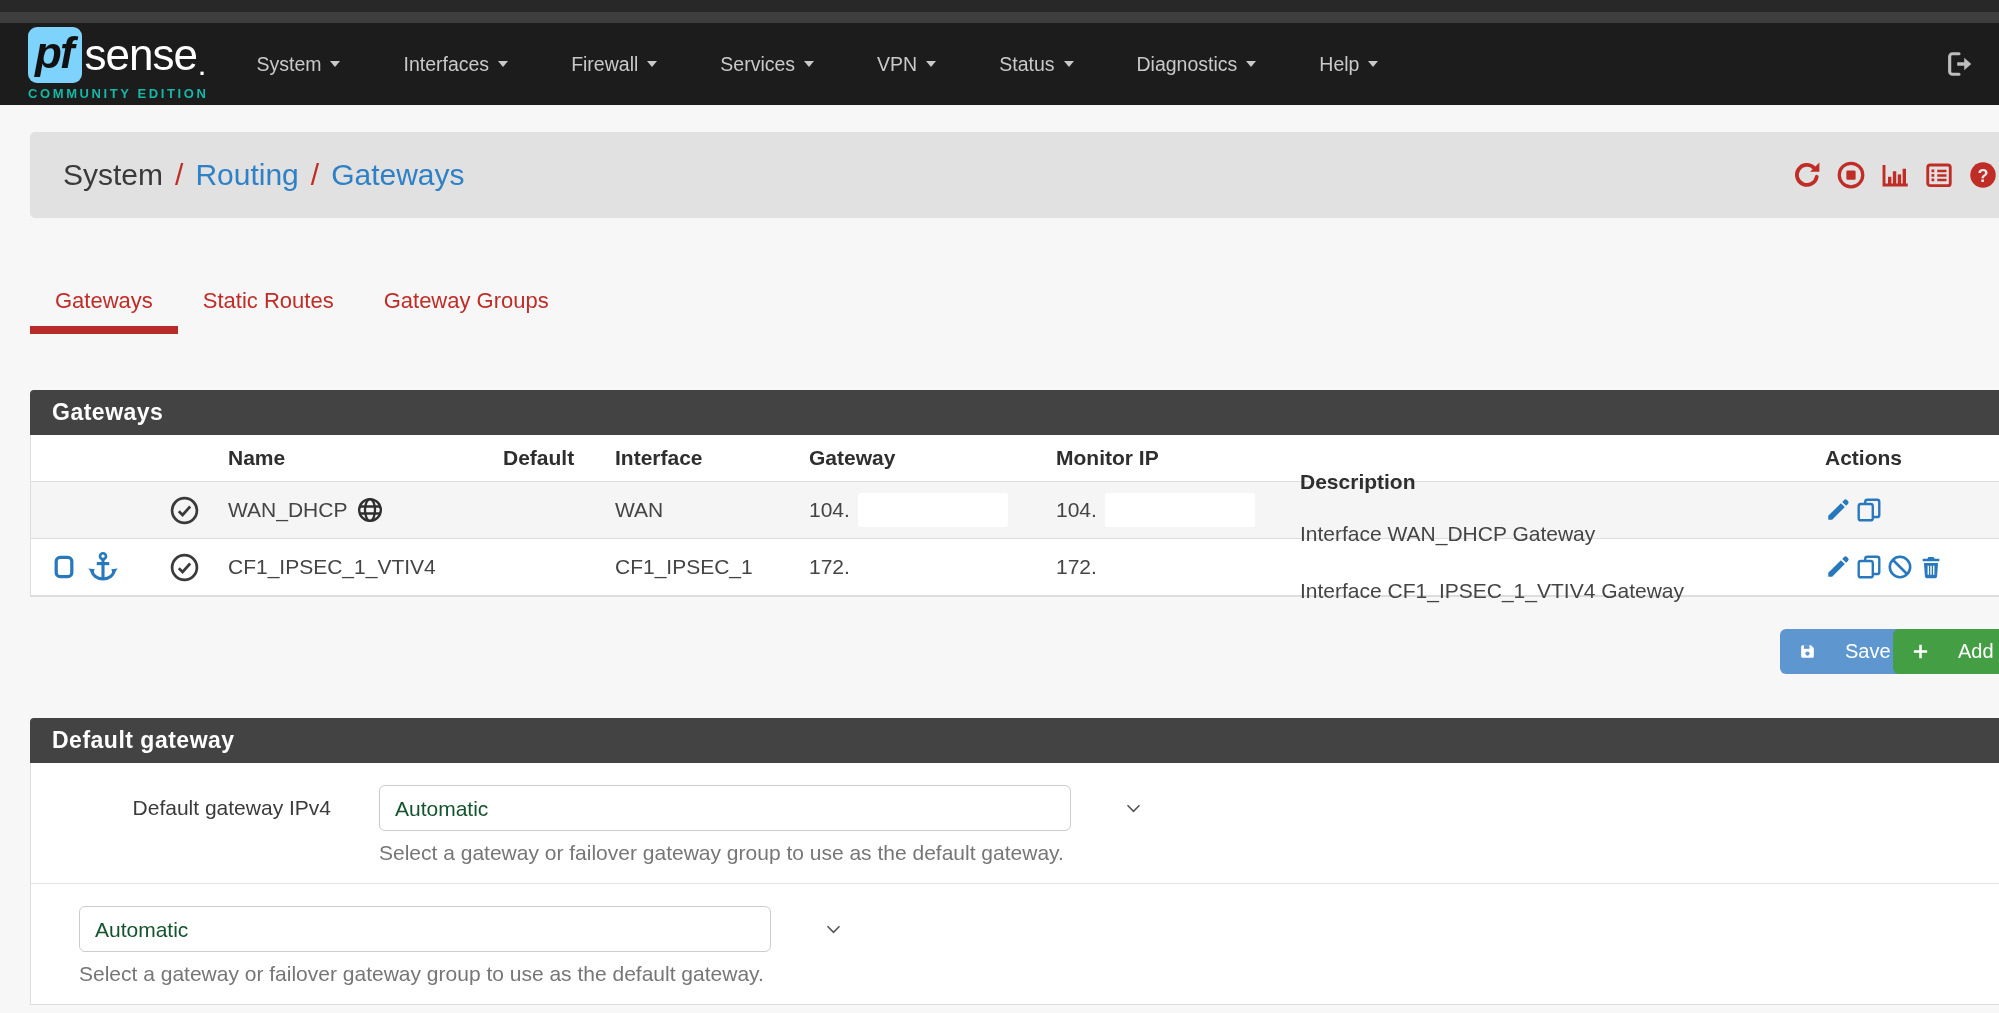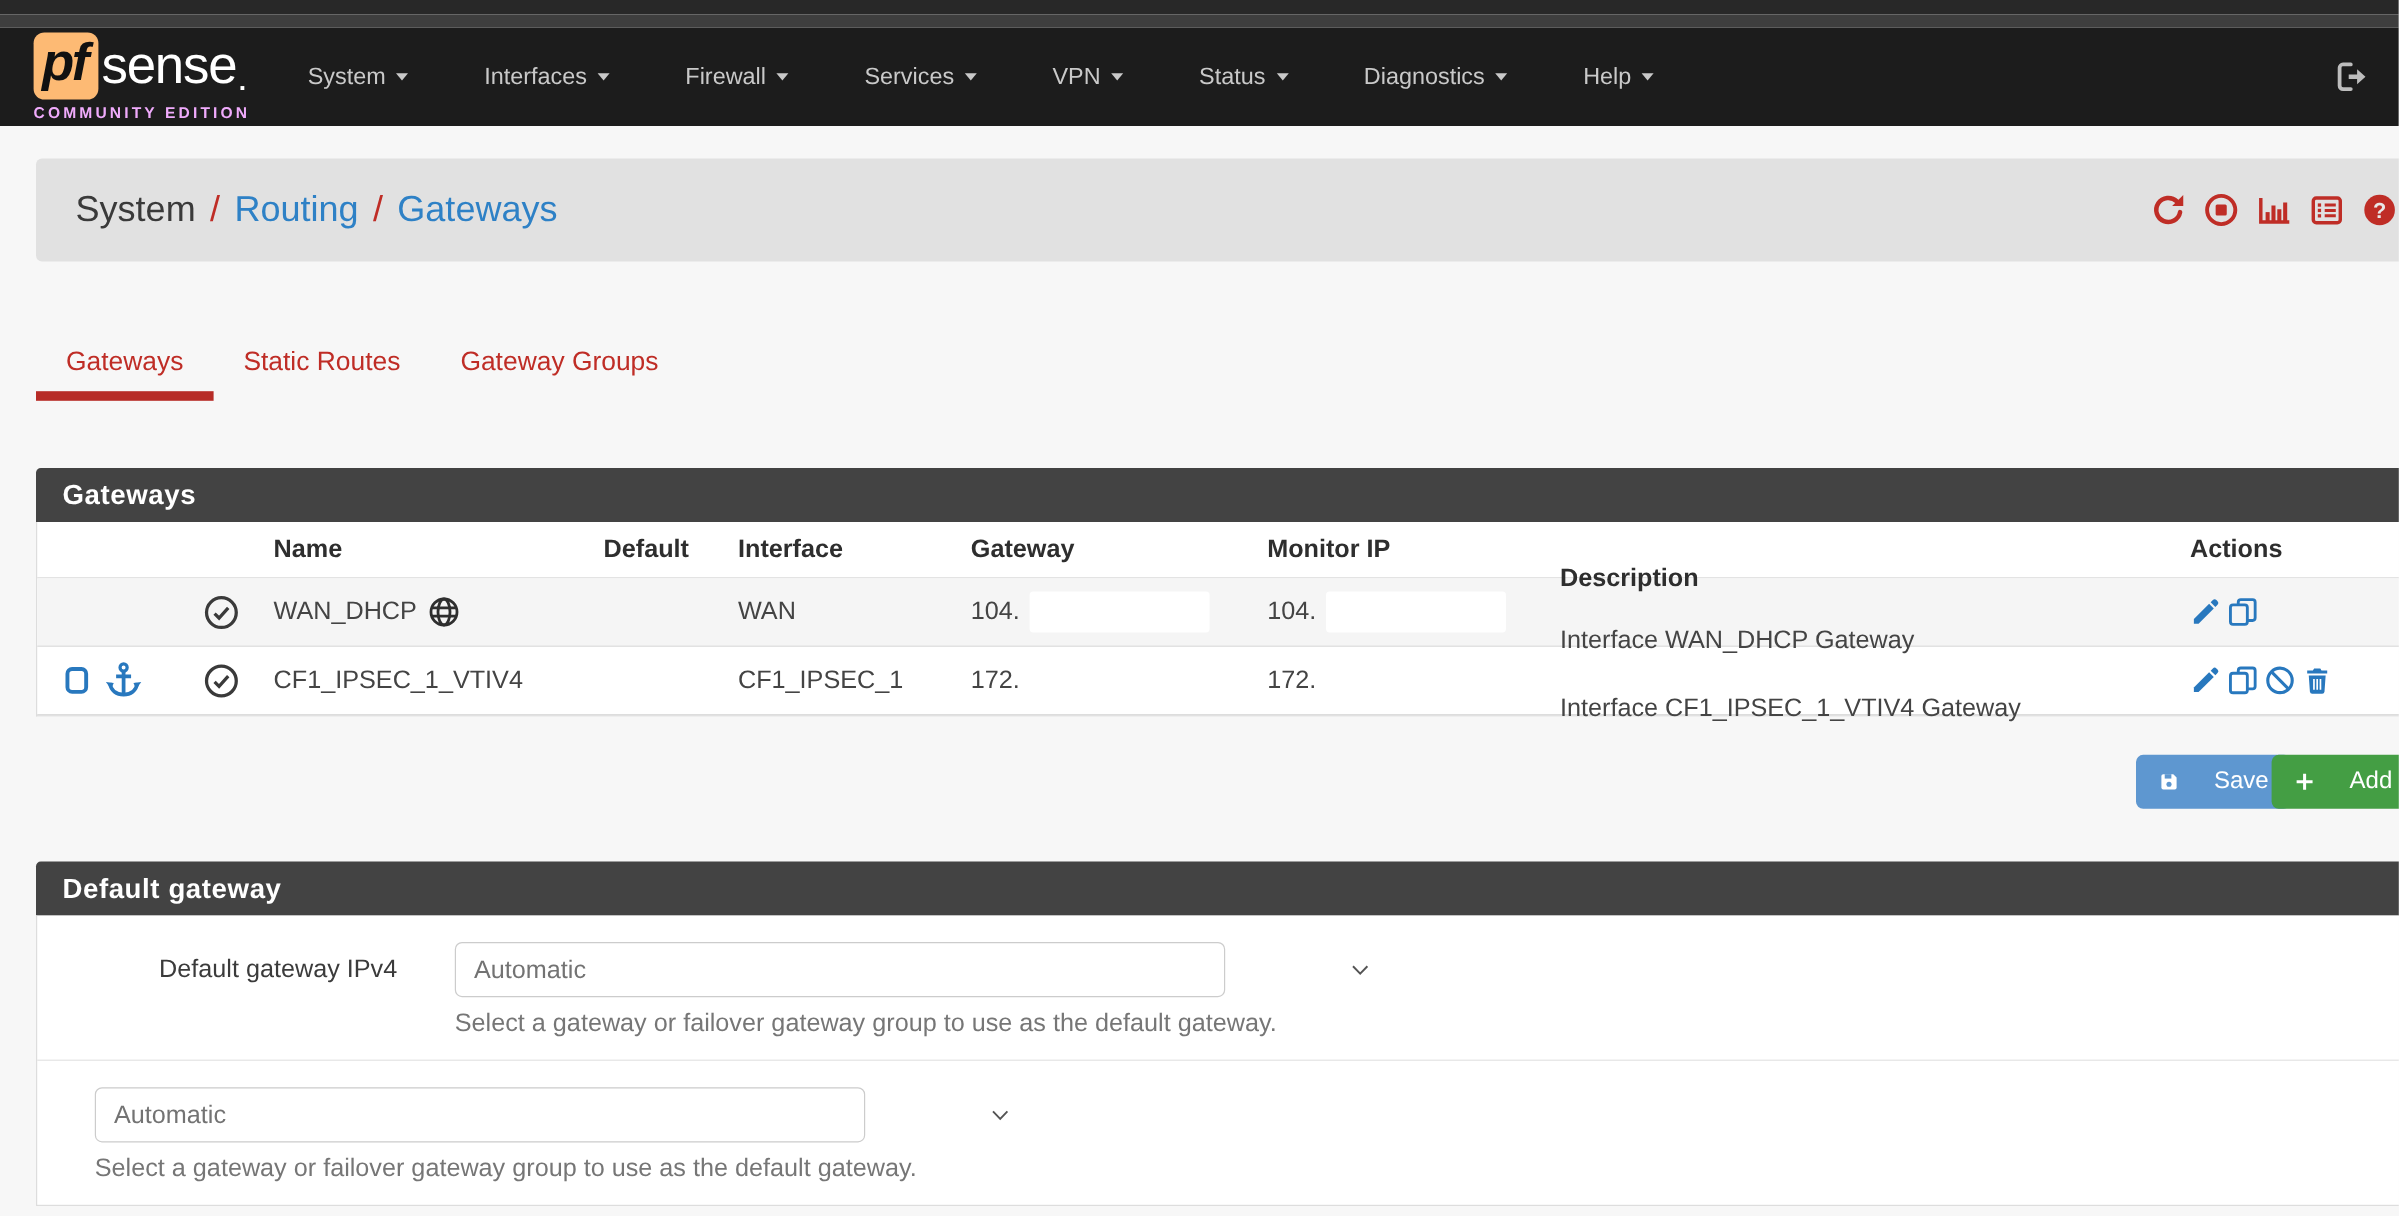--- a/index.html
+++ b/index.html
@@ -7,25 +7,25 @@
   body { font-family:"Liberation Sans", sans-serif; background:#f7f7f7; position:relative; }
 
   
   .chrome-strip1 { height:12px; background:#282828; }
   .chrome-strip2 { height:11px; background:#3e3e3e; }
 
   
   .navbar { height:82px; background:#1c1c1c; display:flex; align-items:center; position:relative; padding-left:28px; }
   .brand { display:flex; flex-direction:column; }
   .brand-top { display:flex; align-items:center; }
-  .pf-box { background:#fdba74; border-radius:9px; padding:1px 9px 5px 7px; display:inline-block; }
+  .pf-box { background:#7dd3fc; border-radius:9px; padding:1px 9px 5px 7px; display:inline-block; }
   .pf { font-style:italic; font-weight:bold; color:#111; font-size:44px; letter-spacing:-2px; }
   .sense { color:#fff; font-weight:normal; font-size:44px; letter-spacing:-1px; margin-left:3px; }
   .regdot { color:#fff; font-size:22px; font-weight:bold; align-self:flex-end; margin:0 0 2px 2px; }
-  .edition { color:#f0abfc; font-size:13px; font-weight:bold; letter-spacing:2.6px; margin-top:3px; }
+  .edition { color:#14b8a6; font-size:13px; font-weight:bold; letter-spacing:2.6px; margin-top:3px; }
   .nav-menu { display:flex; gap:63px; margin-left:48px; align-items:center; }
   .nav-item { color:#c9c9c9; font-size:19.5px; display:flex; align-items:center; gap:9px; cursor:pointer; }
   .caret { width:0; height:0; border-left:5.5px solid transparent; border-right:5.5px solid transparent; border-top:6px solid #c9c9c9; display:inline-block; }
   .logout { position:absolute; right:26px; top:27px; }
 
   
   .content { margin-left:30px; width:2020px; }
 
   
   .bc-bar { margin-top:27px; height:86px; background:#e1e1e1; border-radius:5px; display:flex; align-items:center; padding-left:33px; position:relative; }
@@ -78,21 +78,21 @@
   .btn svg { width:19px; height:19px; }
   .btn-save { left:1750px; background:#5e97d0; }
   .btn-add { left:1863px; background:#449e44; width:150px; }
 
   
   .form-row { padding:22px 0 18px; display:flex; }
   .form-row + .form-row { border-top:1px solid #e3e3e3; }
   .form-label { width:300px; text-align:right; font-weight:normal; font-size:21px; color:#3b3b3b; padding-top:11px; }
   .form-field { margin-left:48px; }
   .selwrap { position:relative; width:778px; }
-  .selwrap select { width:642px; height:46px; border:1px solid #ccc; border-radius:6px; background:#fff; font-size:21px; color:#737373; padding:0 44px 0 15px; appearance:none; -webkit-appearance:none; font-family:"Liberation Sans",sans-serif; }
+  .selwrap select { width:692px; height:46px; border:1px solid #ccc; border-radius:6px; background:#fff; font-size:21px; color:#14532d; padding:0 44px 0 15px; appearance:none; -webkit-appearance:none; font-family:"Liberation Sans",sans-serif; }
   .selwrap .chev { position:absolute; right:16px; top:19px; pointer-events:none; }
   .help { margin-top:10px; font-size:21px; color:#767676; }
 </style>
 </head>
 <body>
 
 <div class="chrome-strip1"></div>
 <div class="chrome-strip2"></div>
 
 <header class="navbar">

